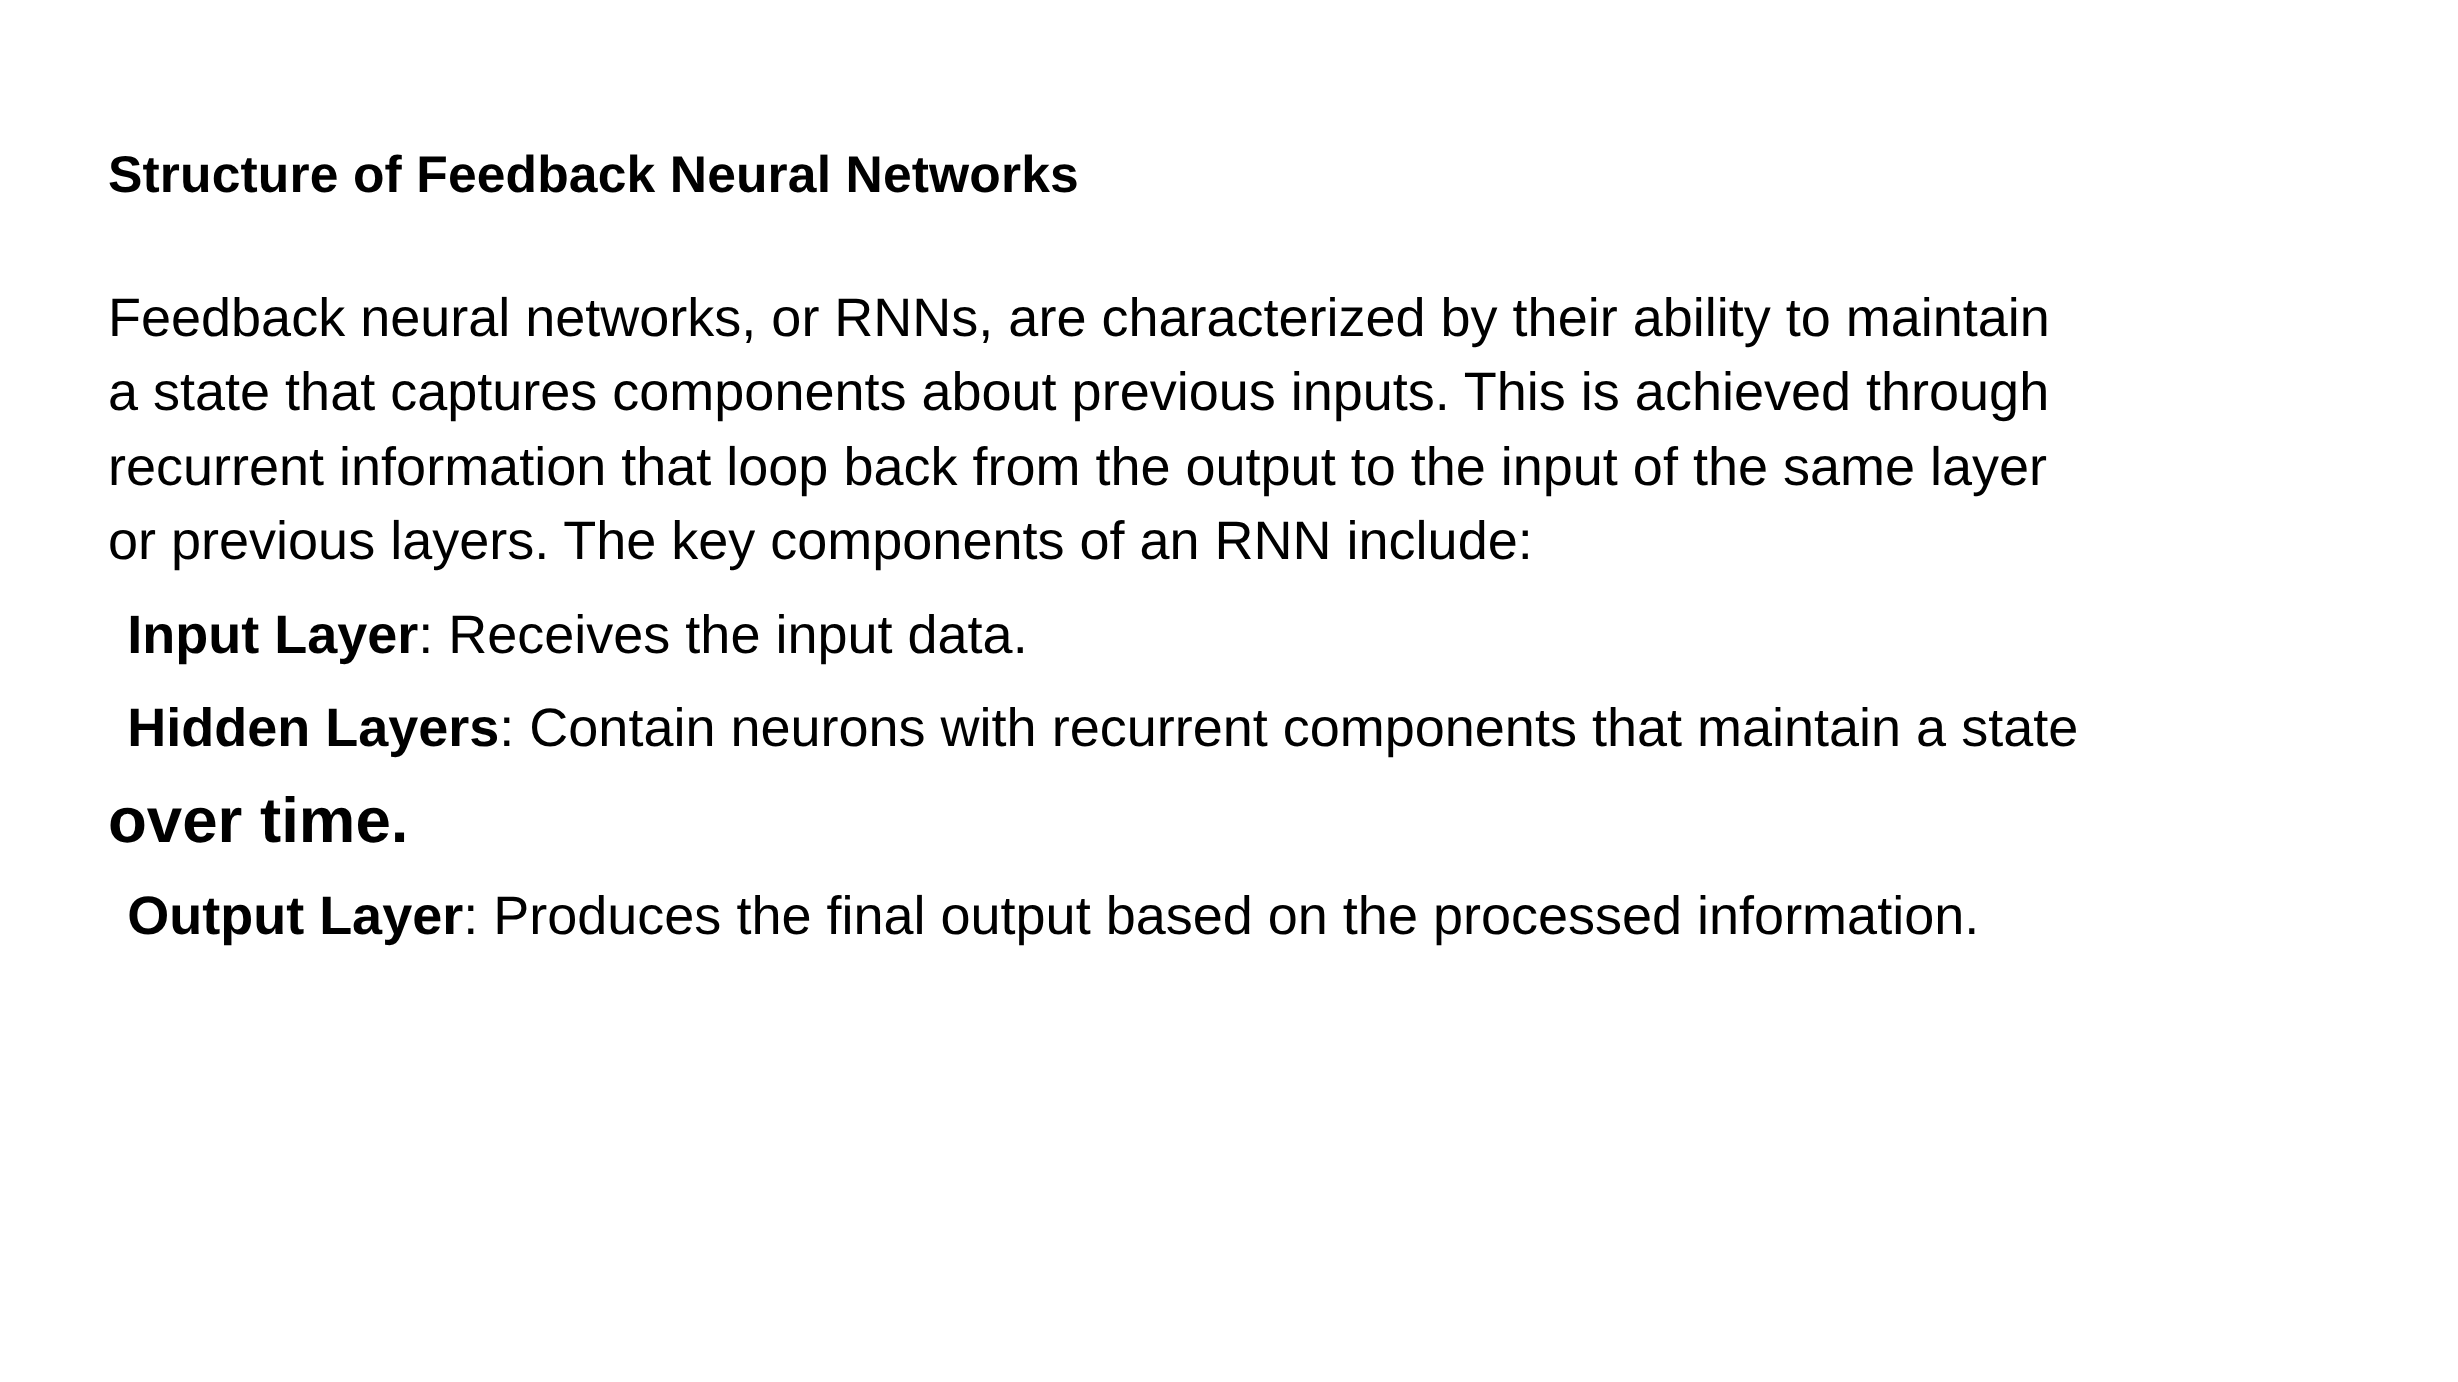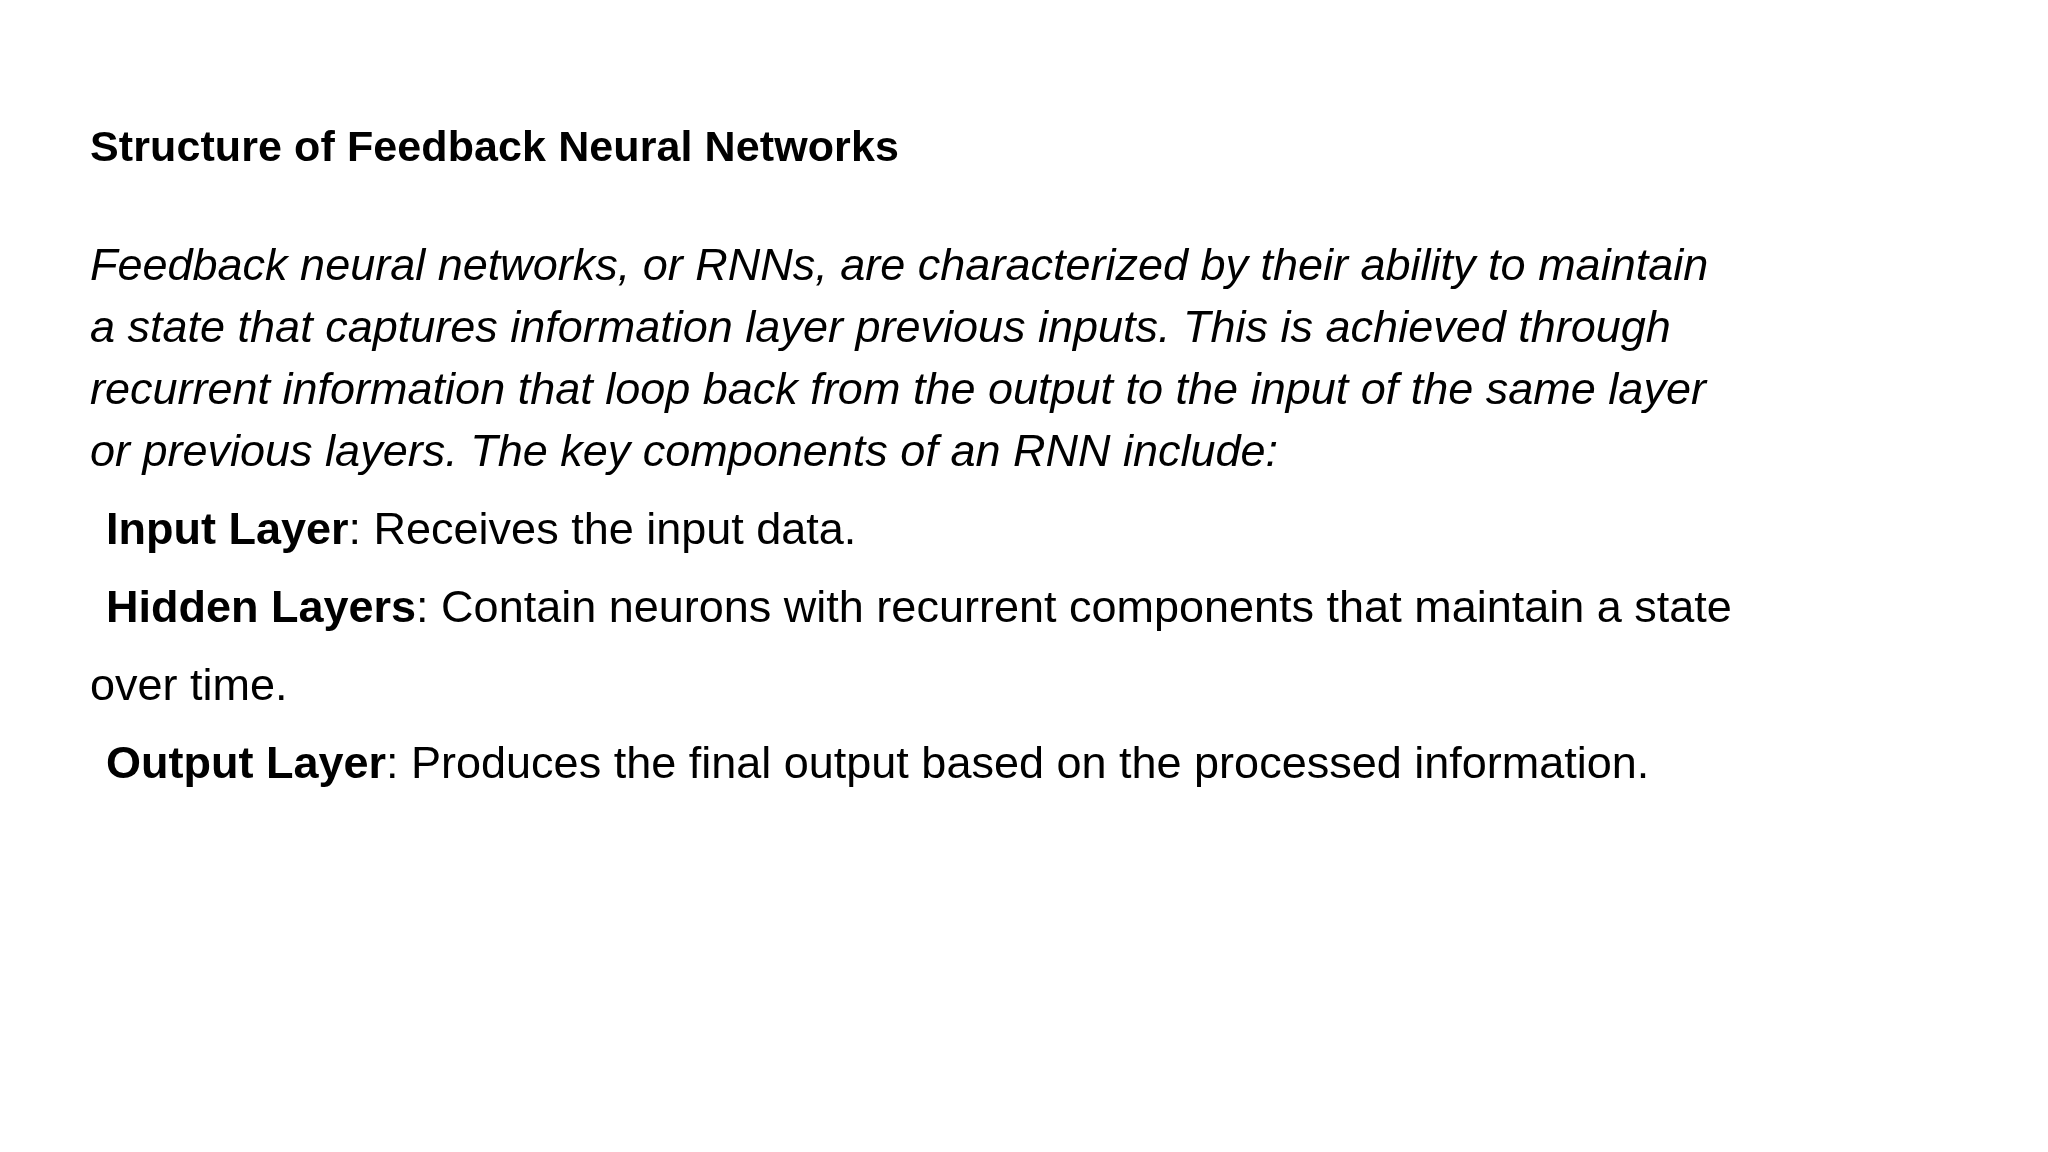--- a/index.html
+++ b/index.html
@@ -46,57 +46,56 @@
   .para {
     font-size: 45px;
     font-weight: normal;
     line-height: 62px;
     margin: 0;
     text-align: left;
   }
 
   .para .ln {
     display: block;
-    font-style: italic;
   }
 
   .item-line {
     font-size: 45px;
     line-height: 62px;
     margin: 16px;
   }
 
   .item-line .term {
     font-weight: bold;
   }
 
   .item-line .rest {
     font-weight: normal;
   }
 
   .cont-line {
-    font-size: 45px;
+    font-size: 53px;
     line-height: 62px;
-    font-weight: normal;
+    font-weight: bold;
     margin: 0;
   }
 </style>
 </head>
 <body>
 
 <div class="slide">
   <div class="content">
 
     <h1 class="slide-title">Structure of Feedback Neural Networks</h1>
 
     <div class="body-block">
 
       <p class="para">
         <span class="ln">Feedback neural networks, or RNNs, are characterized by their ability to maintain</span>
-        <span class="ln">a state that captures information layer previous inputs. This is achieved through</span>
+        <span class="ln">a state that captures components about previous inputs. This is achieved through</span>
         <span class="ln">recurrent information that loop back from the output to the input of the same layer</span>
         <span class="ln">or previous layers. The key components of an RNN include:</span>
       </p>
 
       <p class="item-line"><span class="term">Input Layer</span><span class="rest">: Receives the input data.</span></p>
 
       <p class="item-line"><span class="term">Hidden Layers</span><span class="rest">: Contain neurons with recurrent components that maintain a state</span></p>
 
       <p class="cont-line">over time.</p>
 

